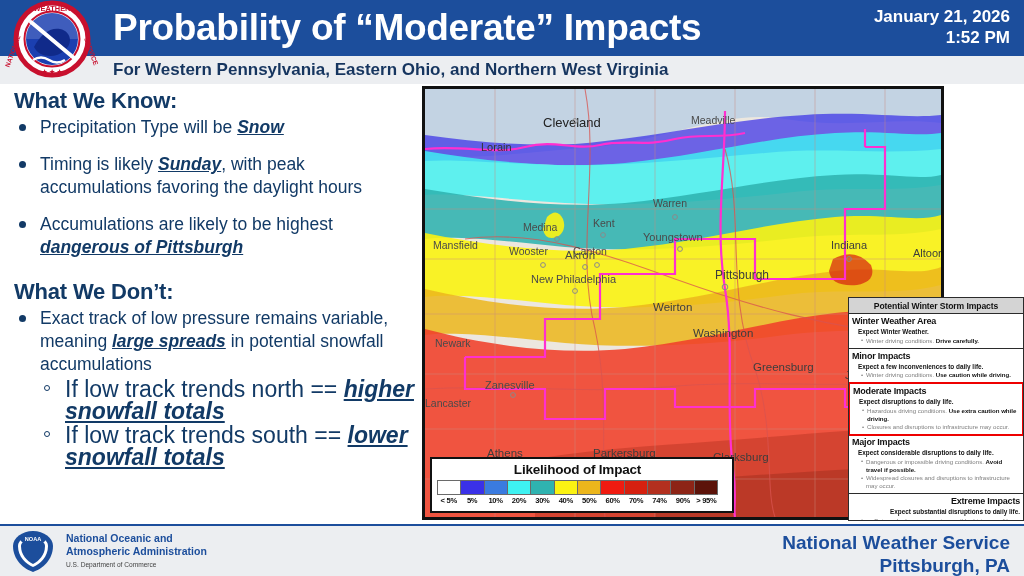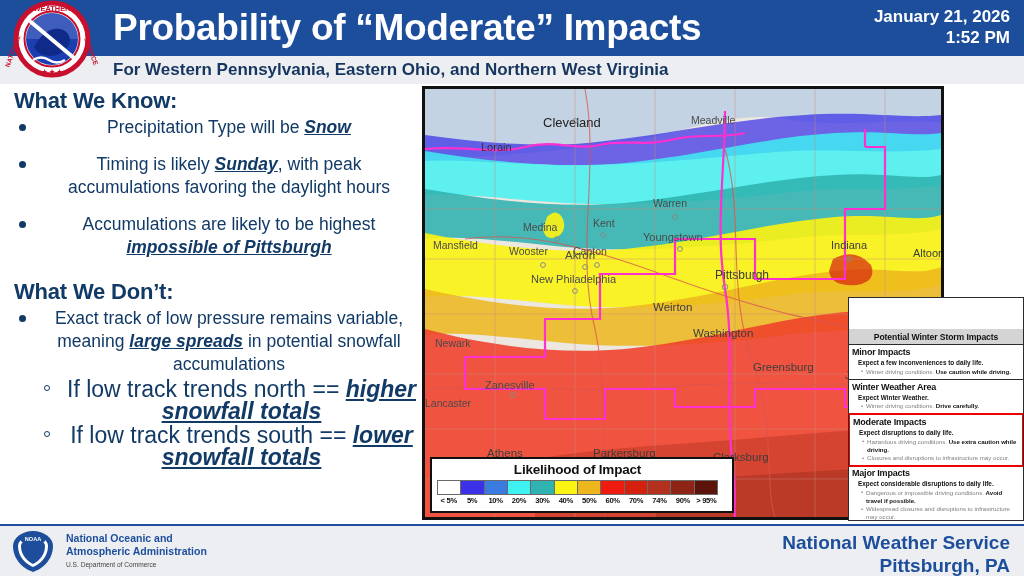--- a/index.html
+++ b/index.html
@@ -37,21 +37,21 @@
   
   .content{position:absolute;left:0px;top:88px;width:418px;height:430px;color:#123a66;}
   .sec-head{
     font-size:22px;font-weight:bold;color:#123a66;margin:0 0 2px 14px;
     letter-spacing:-0.2px;
   }
   .sec-head.second{margin-top:20px;}
   ul.b1{list-style:none;margin:0;padding:0;}
   ul.b1 > li{
     position:relative;padding-left:40px;margin-bottom:14px;
-    font-size:17.5px;line-height:23px;color:#123a66;text-align:center;
+    font-size:17.5px;line-height:23px;color:#123a66;
   }
   ul.b1 > li > .dot{
     position:absolute;left:19px;top:8px;width:7px;height:7px;border-radius:50%;
     background:#123a66;
   }
   ul.b2{list-style:none;margin:2px 0 0 0;padding:0;}
   ul.b2 > li{
     position:relative;padding-left:25px;margin-top:2px;
     font-size:23px;line-height:22px;color:#123a66;
   }
@@ -89,21 +89,21 @@
 
   
   .impacts{
     position:absolute;left:848px;top:297px;width:176px;height:224px;
     background:#ffffff;border:1.5px solid #2b2b2b;box-sizing:border-box;
     overflow:hidden;
   }
   .impacts-title{
     background:#d4d4d4;border-bottom:1px solid #2b2b2b;
     text-align:center;font-size:8.6px;font-weight:bold;color:#111;
-    padding:2.5px 0 2.5px 0;letter-spacing:-0.1px;margin-top:31px;
+    padding:2.5px 0 2.5px 0;letter-spacing:-0.1px;
   }
   .imp-row{border-bottom:1px solid #2b2b2b;padding:2px 3px 3px 3px;position:relative;}
   .imp-row:last-child{border-bottom:none;text-align:right;}
   .imp-row.highlight{
     border:2px solid #ee0000;border-left:2px solid #ee0000;border-right:2px solid #ee0000;
     margin:-1px -1px;
   }
   .imp-h{font-size:9px;font-weight:bold;color:#111;line-height:11px;letter-spacing:-0.2px;}
   .imp-sub{font-size:6.4px;font-weight:bold;color:#111;line-height:8px;margin-left:6px;margin-top:1px;}
   .imp-li{
@@ -160,21 +160,21 @@
     <div>1:52 PM</div>
   </div>
 
   <div class="hdr-subtitle">For Western Pennsylvania, Eastern Ohio, and Northern West Virginia</div>
 
   <div class="content">
     <div class="sec-head">What We Know:</div>
     <ul class="b1" id="know-list">
         <li><span class="dot"></span><span>Precipitation Type will be </span><span class="em">Snow</span></li>
         <li><span class="dot"></span><span>Timing is likely </span><span class="em">Sunday</span><span>, with peak accumulations favoring the daylight hours</span></li>
-        <li><span class="dot"></span><span>Accumulations are likely to be highest </span><span class="em">impossible of Pittsburgh</span></li>
+        <li><span class="dot"></span><span>Accumulations are likely to be highest </span><span class="em">dangerous of Pittsburgh</span></li>
       </ul>
 
     <div class="sec-head second">What We Don’t:</div>
     <ul class="b1" id="dont-list">
         <li><span class="dot"></span><span>Exact track of low pressure remains variable, meaning </span><span class="em">large spreads</span><span> in potential snowfall accumulations</span><ul class="b2">
             <li><span class="ring"></span><span>If low track trends north == </span><span class="em">higher snowfall totals</span></li>
             <li><span class="ring"></span><span>If low track trends south == </span><span class="em">lower snowfall totals</span></li>
           </ul></li>
       </ul>
   </div>
@@ -317,28 +317,28 @@
           <span>90%</span>
           <span>&gt; 95%</span>
         </div>
     </div>
   </div>
 
   <div class="impacts">
     <div class="impacts-title">Potential Winter Storm Impacts</div>
     <div id="impacts-rows">
         <div class="imp-row">
+          <div class="imp-h">Winter Weather Area</div>
+          <div class="imp-sub">Expect Winter Weather.</div>
+          <div class="imp-li"><span>Winter driving conditions. </span><b>Drive carefully.</b></div>
+        </div>
+        <div class="imp-row">
           <div class="imp-h">Minor Impacts</div>
           <div class="imp-sub">Expect a few inconveniences to daily life.</div>
           <div class="imp-li"><span>Winter driving conditions. </span><b>Use caution while driving.</b></div>
-        </div>
-        <div class="imp-row">
-          <div class="imp-h">Winter Weather Area</div>
-          <div class="imp-sub">Expect Winter Weather.</div>
-          <div class="imp-li"><span>Winter driving conditions. </span><b>Drive carefully.</b></div>
         </div>
         <div class="imp-row highlight">
           <div class="imp-h">Moderate Impacts</div>
           <div class="imp-sub">Expect disruptions to daily life.</div>
           <div class="imp-li"><span>Hazardous driving conditions. </span><b>Use extra caution while driving.</b></div>
           <div class="imp-li"><span>Closures and disruptions to infrastructure may occur.</span></div>
         </div>
         <div class="imp-row">
           <div class="imp-h">Major Impacts</div>
           <div class="imp-sub">Expect considerable disruptions to daily life.</div>

